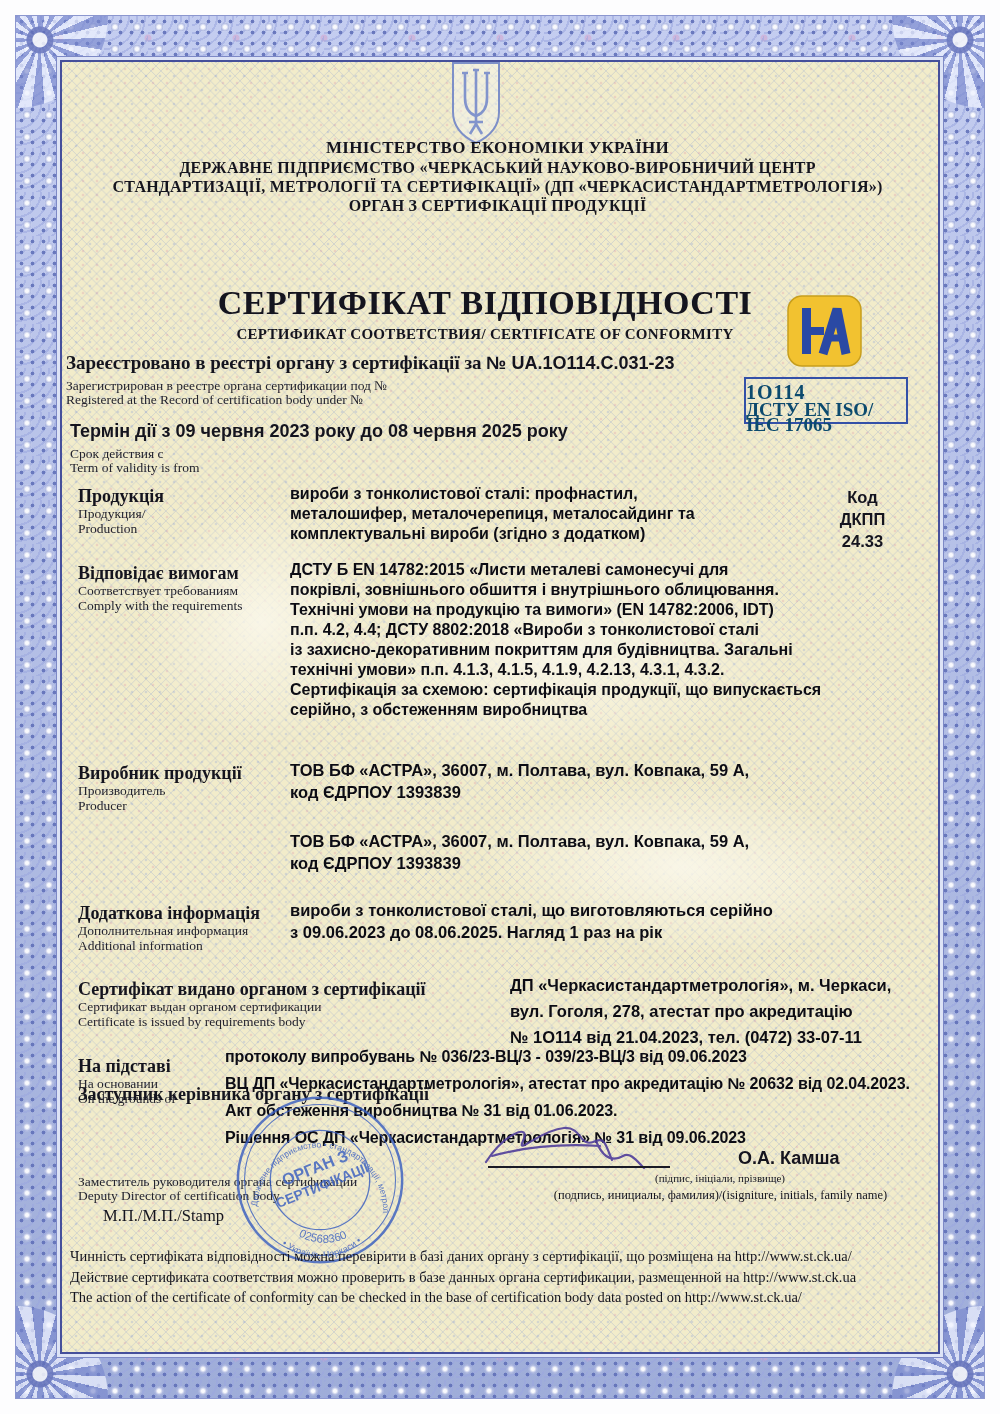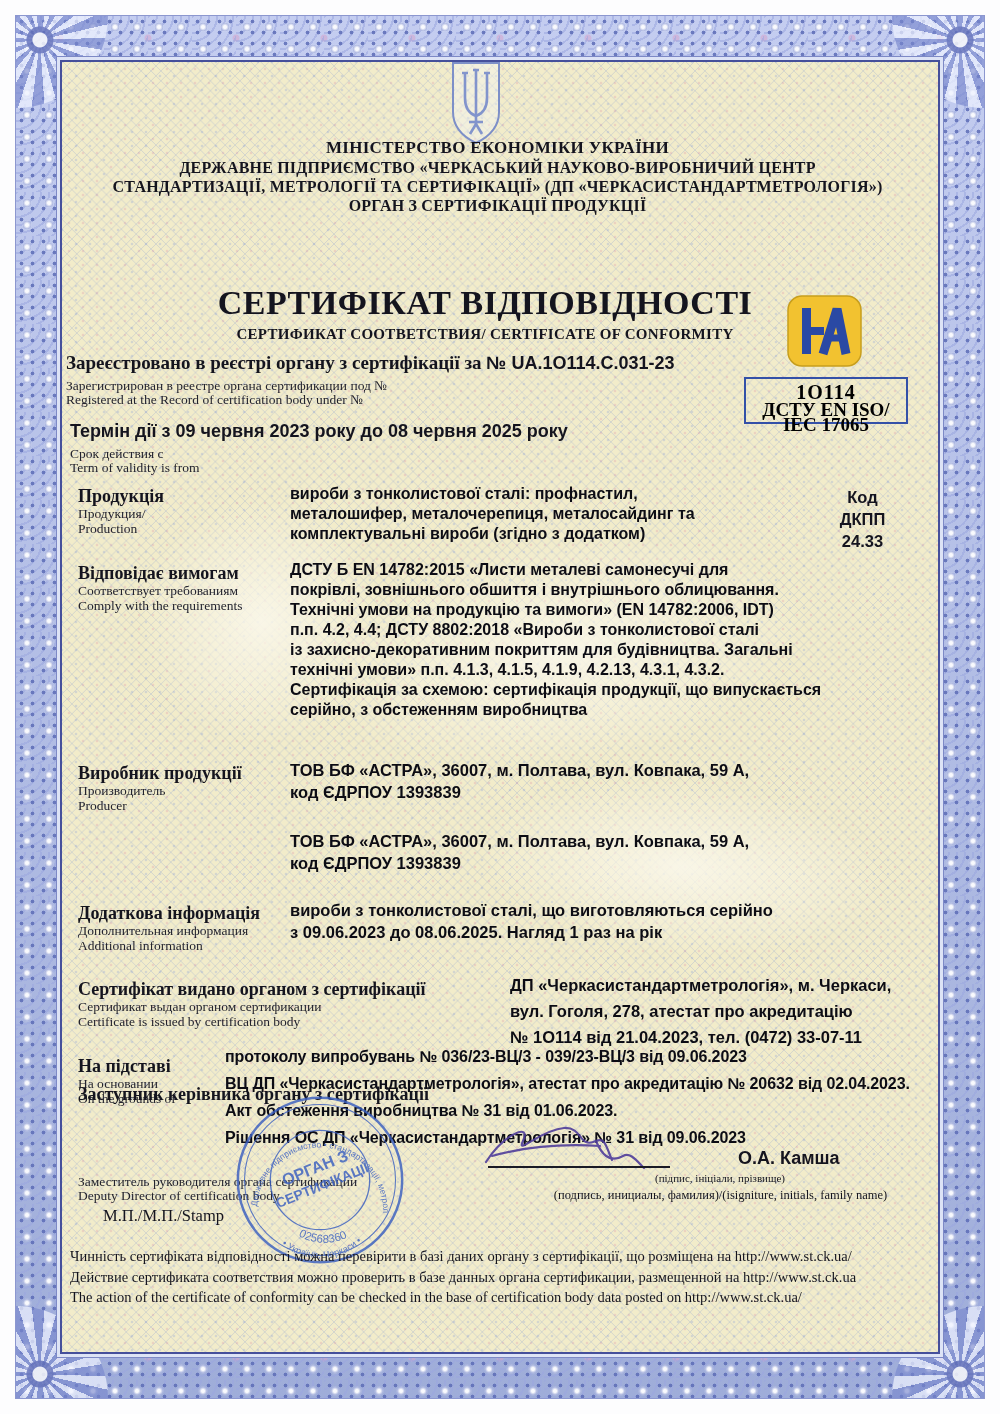--- a/index.html
+++ b/index.html
@@ -43,21 +43,21 @@
   .hlines{font-size:16px;line-height:19px;letter-spacing:.2px;}
   .title{font-size:34px;letter-spacing:.5px;}
   .subtitle{font-size:15px;letter-spacing:.3px;}
   .lbl{font-size:18px;line-height:21px;}
   .sub{font-size:13.5px;line-height:14.5px;color:#23232e;}
   .val{font-size:16px;line-height:20px;color:#0c0c14;white-space:pre-line;}
   .val22{line-height:22px;font-size:16.5px;}
   .val26{line-height:26px;}
   .foot{font-size:14.5px;line-height:20.5px;}
   .link{}
-  .accr-box{border:2px solid #3350a8;color:#000000;text-align:center;padding-top:3px;}
+  .accr-box{border:2px solid #3350a8;color:#0c4a6e;text-align:left;padding-top:3px;}
   .sigline{border-top:2px solid #1a1a24;}
   .center{text-align:center;}
 </style>
 </head>
 <body>
 
 <div class="page">
   <div class="lace"></div>
   <div class="corner" style="left:16px;top:16px;"></div>
   <div class="corner" style="right:16px;top:16px;transform:scaleX(-1);"></div>
@@ -160,21 +160,21 @@
     <div class="ser-b lbl">Додаткова інформація</div>
     <div class="ser sub">Дополнительная информация</div>
     <div class="ser sub">Additional information</div>
   </div>
   <div class="abs sans-b val val22" style="left:290px;top:899px;width:580px;">вироби з тонколистової сталі, що виготовляються серійно
 з 09.06.2023 до 08.06.2025. Нагляд 1 раз на рік</div>
 
   <div class="abs" style="left:78px;top:979px;width:430px;">
     <div class="ser-b lbl">Сертифікат видано органом з сертифікації</div>
     <div class="ser sub">Сертификат выдан органом сертификации</div>
-    <div class="ser sub">Certificate is issued by certification body</div>
+    <div class="ser sub">Certificate is issued by requirements body</div>
   </div>
   <div class="abs sans-b val val22 val26" style="left:510px;top:972px;width:420px;">ДП «Черкасистандартметрологія», м. Черкаси,
 вул. Гоголя, 278, атестат про акредитацію
 № 1О114 від 21.04.2023, тел. (0472) 33-07-11</div>
 
   <div class="abs" style="left:78px;top:1056px;width:140px;">
     <div class="ser-b lbl">На підставі</div>
     <div class="ser sub">На основании</div>
     <div class="ser sub">On the grounds of</div>
   </div>

